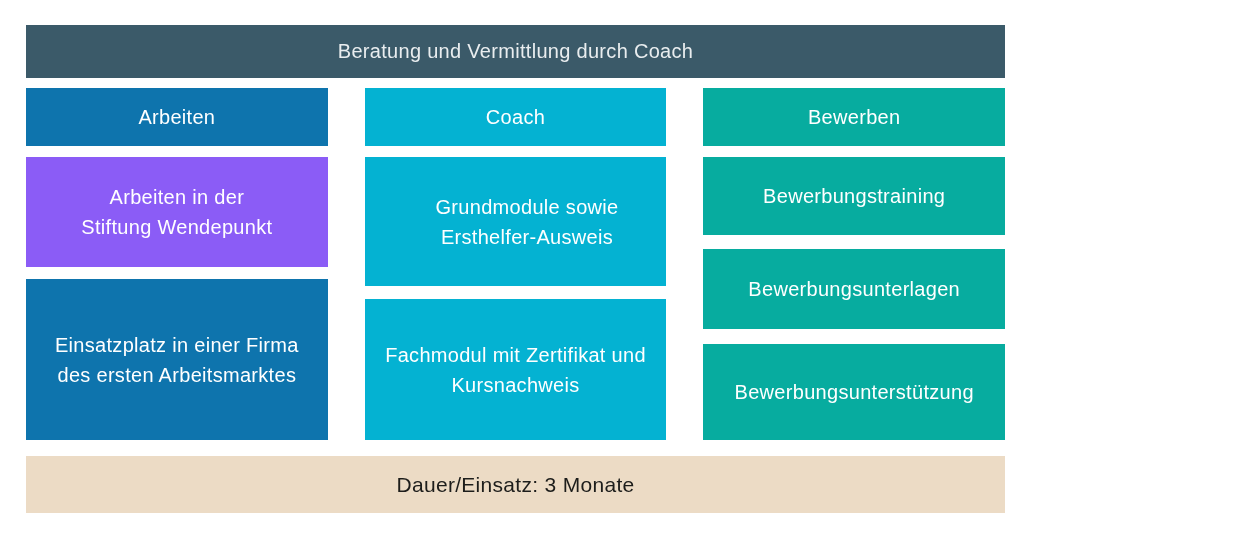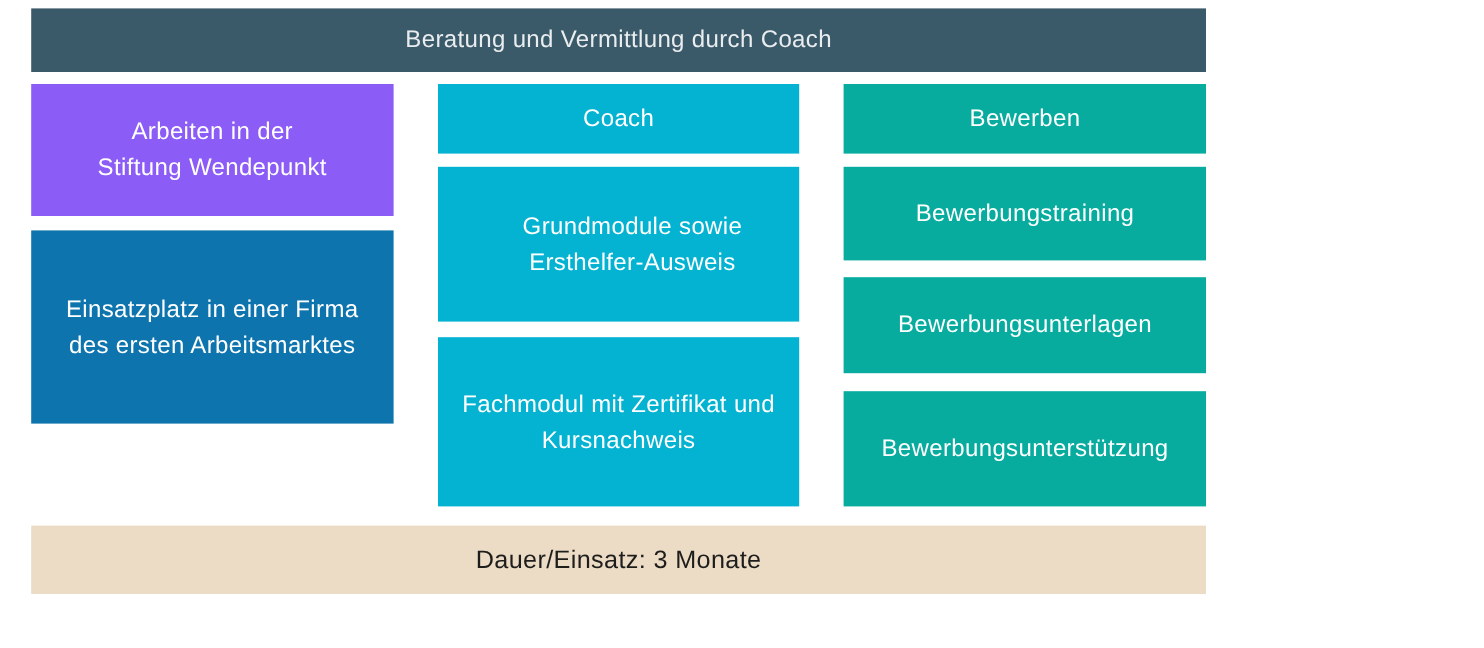--- a/index.html
+++ b/index.html
@@ -11,21 +11,21 @@
     position: relative;
     width: 1237px;
     height: 540px;
     background: #ffffff;
     font-family: "Liberation Sans", "DejaVu Sans", sans-serif;
     overflow: hidden;
   }
   .wrap {
     position: absolute;
     left: 26px;
-    top: 7px;
+    top: 25px;
     width: 979px;
   }
   .bar {
     width: 100%;
     display: flex;
     align-items: center;
     justify-content: center;
     box-sizing: border-box;
   }
   .header-bar {
@@ -83,20 +83,23 @@
 <div class="canvas">
   <div class="wrap">
 
     <div class="bar header-bar" style="background-color: rgb(59, 90, 105);">
       <span>Beratung und Vermittlung durch Coach</span>
     </div>
 
     <div class="columns">
 
       <div class="col">
+        <div class="box col-header" style="background-color: rgb(14, 116, 173);">
+          <span class="ln">Arbeiten</span>
+        </div>
         <div class="box lb1" style="background-color: #8b5cf6;">
           <span class="ln">Arbeiten in der</span>
           <span class="ln">Stiftung Wendepunkt</span>
         </div>
         <div class="box lb2" style="background-color: rgb(14, 116, 173);">
           <span class="ln">Einsatzplatz in einer Firma</span>
           <span class="ln">des ersten Arbeitsmarktes</span>
         </div>
       </div>
 

